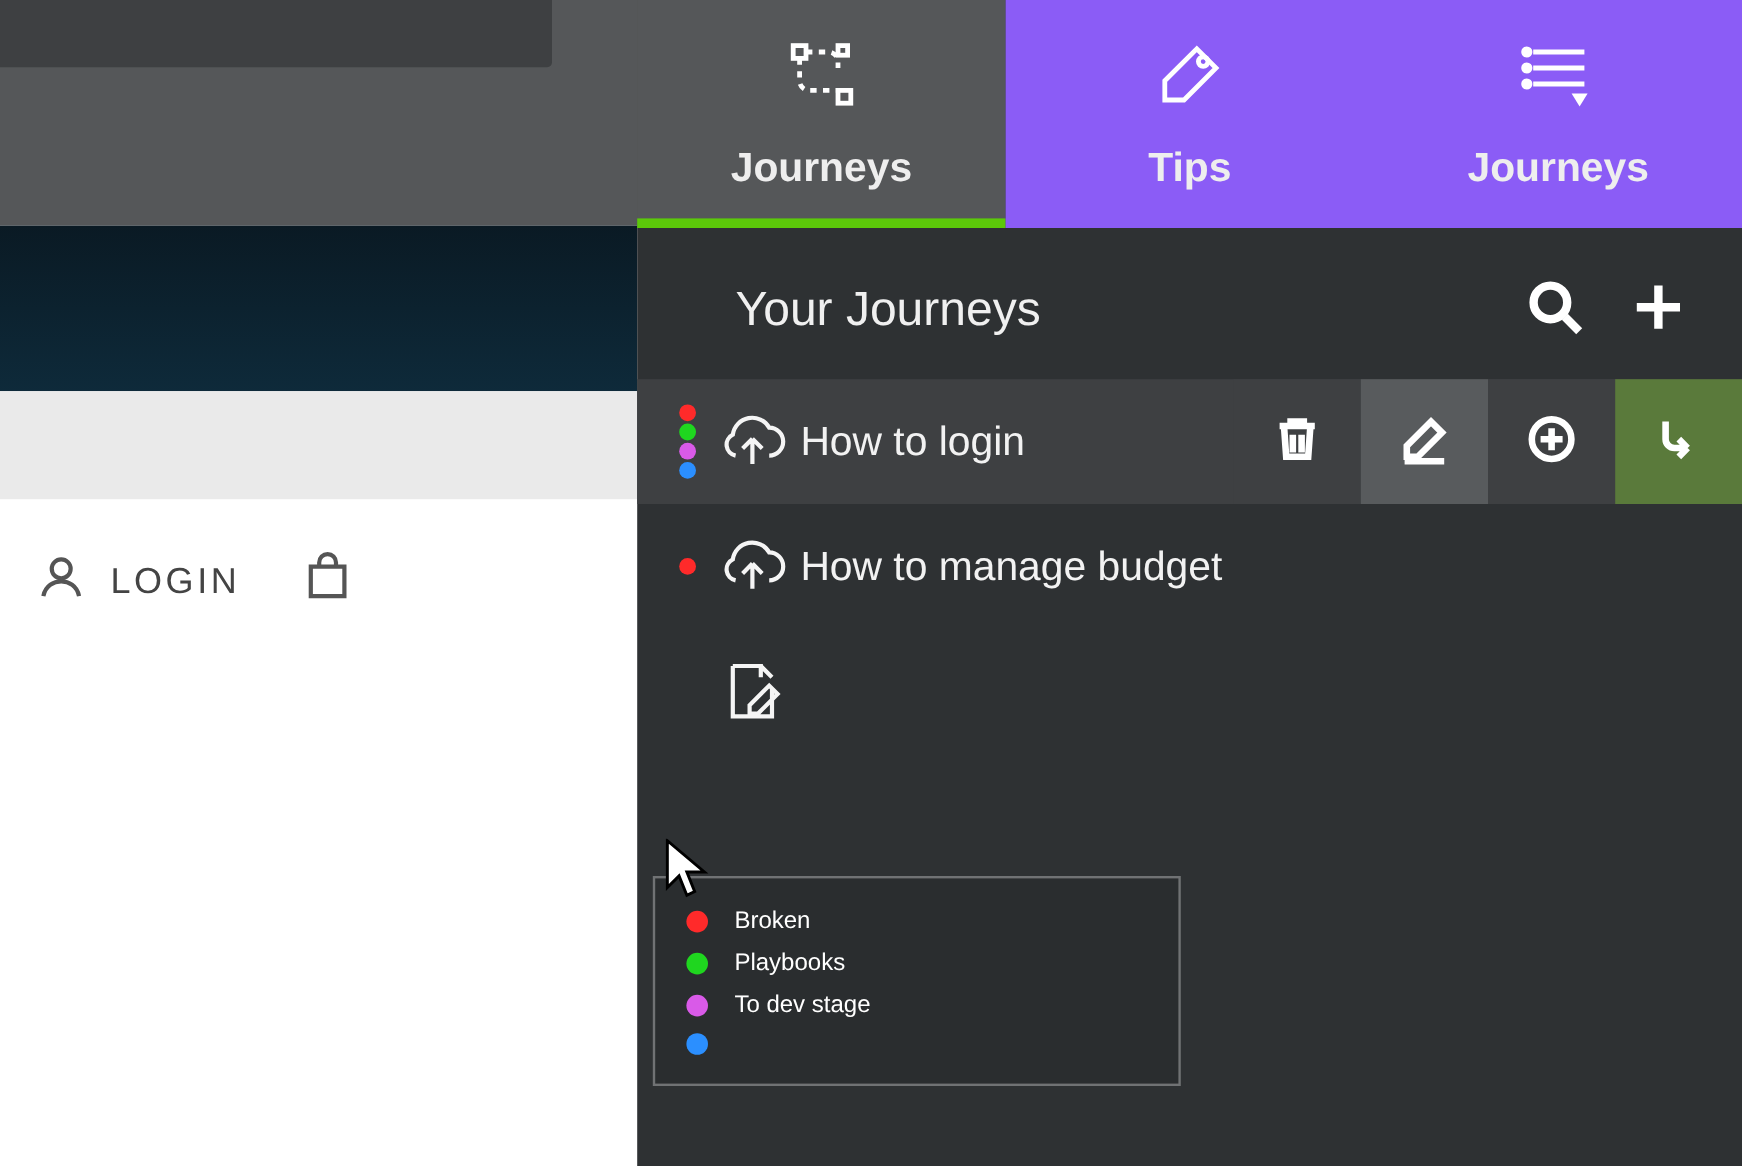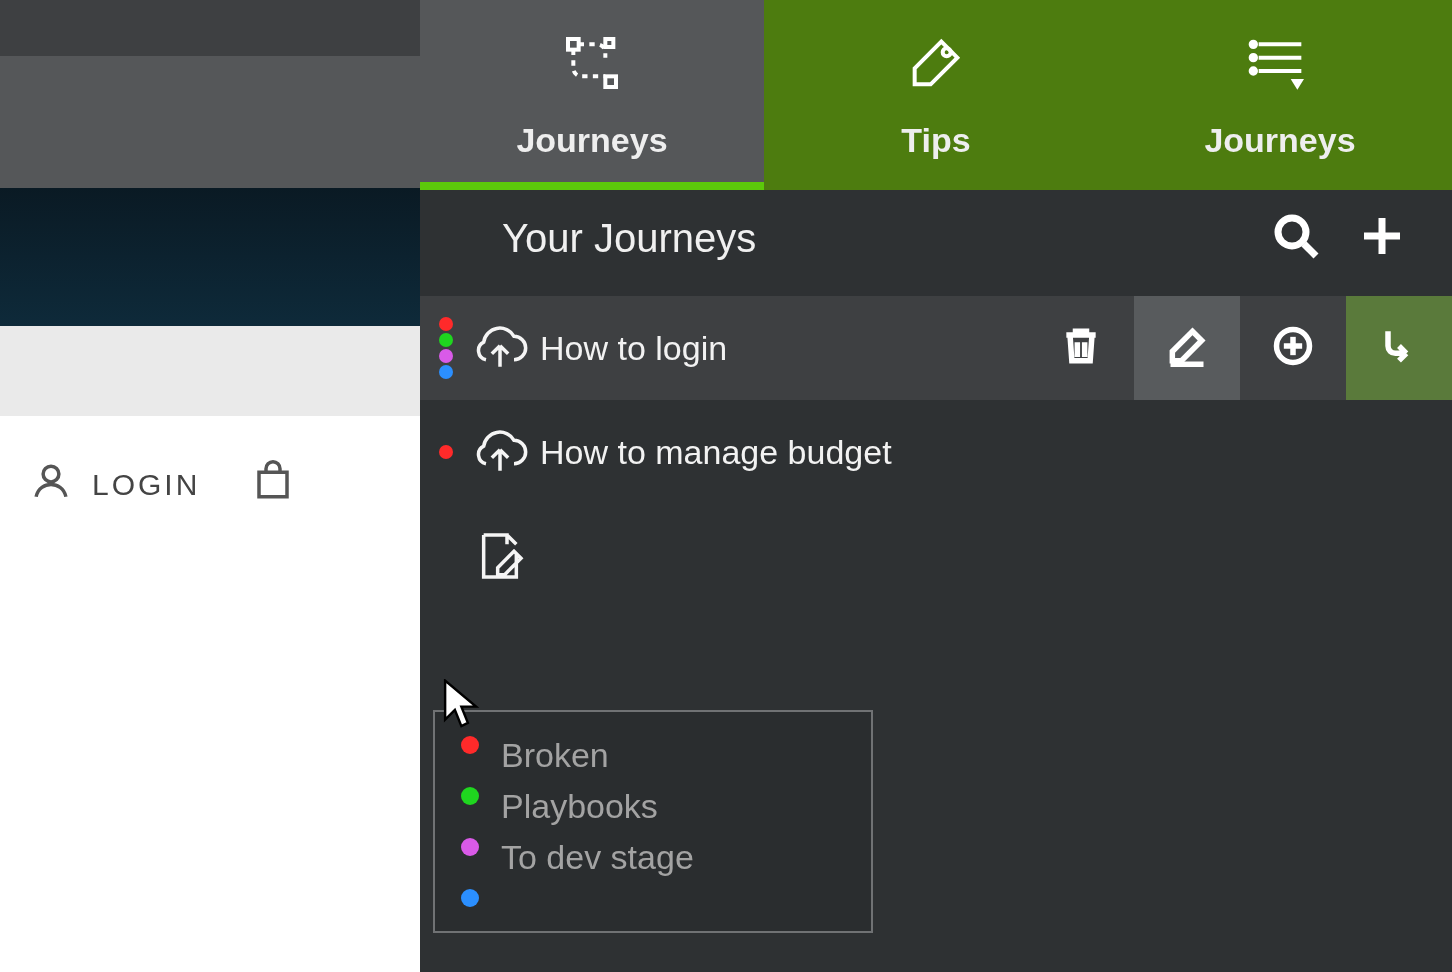--- a/index.html
+++ b/index.html
@@ -1,45 +1,45 @@
 <!DOCTYPE html>
 <html><head>
 <meta charset="utf-8">
 <style>
   * { box-sizing: border-box; margin: 0; padding: 0; }
   html, body { width: 1452px; height: 972px; font-family: -apple-system, "Segoe UI", "Helvetica Neue", Arial, sans-serif; overflow: hidden; }
   body { display: flex; background: #fff; }
 
   
-  .left-pane { width: 420px; height: 100%; position: relative; background: #fff; }
+  .left-pane { width: 531px; height: 100%; position: relative; background: #fff; }
   .left-top-dark { height: 188px; background: #555759; }
   .left-search-bar { position: absolute; top: 0; left: 0; width: 460px; height: 56px; background: #3e4042; border-radius: 0 0 4px 0; }
   .left-hero { height: 138px; background: linear-gradient(180deg,#0a1a24,#0e2a3a); }
   .left-white-band { height: 90px; background: #eaeaea; }
   .nav-row { position: absolute; top: 460px; left: 30px; display: flex; align-items: center; gap: 52px; color: #555; }
   .nav-item { display: flex; align-items: center; gap: 20px; font-size: 30px; letter-spacing: 3px; color: #444; }
   .nav-item svg { width: 42px; height: 42px; stroke: #555; fill: none; stroke-width: 2; }
 
   
   .panel { flex: 1; height: 100%; background: #2e3133; color: #f0f0f0; position: relative; display: flex; flex-direction: column; }
   .tabs { display: flex; height: 190px; }
-  .tab { flex: 1; display: flex; flex-direction: column; align-items: center; justify-content: center; gap: 18px; font-size: 34px; font-weight: 600; color: #eee; cursor: pointer; position: relative; background: #4d7c0f; }
+  .tab { flex: 1; display: flex; flex-direction: column; align-items: center; justify-content: center; gap: 18px; font-size: 34px; font-weight: 600; color: #eee; cursor: pointer; position: relative; background: #8b5cf6; }
   .tab.active { background: #555759; }
   .tab.active::after { content: ""; position: absolute; left: 0; right: 0; bottom: 0; height: 8px; background: #5cc90a; }
   .tab svg { width: 64px; height: 64px; stroke: #fff; fill: none; stroke-width: 3; }
 
-  .section-head { display: flex; align-items: center; padding: 20px 42px 30px 82px; }
+  .section-head { display: flex; align-items: center; padding: 40px 42px 30px 82px; }
   .section-title { font-size: 40px; font-weight: 400; flex: 1; }
   .head-icon { width: 56px; height: 56px; display: flex; align-items: center; justify-content: center; cursor: pointer; }
   .head-icon svg { width: 48px; height: 48px; stroke: #fff; fill: none; stroke-width: 3.5; }
   .head-icon + .head-icon { margin-left: 30px; }
 
   
   .j-list { flex: 1; position: relative; }
-  .j-row { display: flex; align-items: center; height: 104px; padding-left: 12px; position: relative; }
+  .j-row { display: flex; align-items: center; height: 104px; padding-left: 28px; position: relative; }
   .j-row.selected { background: #3e4042; }
   .dots-col { width: 28px; display: flex; flex-direction: column; align-items: center; gap: 2px; }
   .dot { width: 14px; height: 14px; border-radius: 50%; }
   .dot.red   { background: #ff2a2a; }
   .dot.green { background: #1fd61f; }
   .dot.pink  { background: #d95ae8; }
   .dot.blue  { background: #2b8fff; }
   .j-icon { width: 80px; display: flex; align-items: center; justify-content: center; }
   .j-icon svg { width: 56px; height: 56px; stroke: #f5f5f5; fill: none; stroke-width: 3; }
   .j-label { font-size: 34px; color: #f2f2f2; flex: 1; }
@@ -50,21 +50,21 @@
   .act.hover { background: #585b5d; }
   .act.green { background: #5a7a3b; }
   .act svg { width: 44px; height: 44px; stroke: #fff; fill: none; stroke-width: 3; }
 
   
   .status-pop {
     position: absolute; left: 13px; top: 414px; width: 440px;
     background: #2a2d2f; border: 2px solid #707274; padding: 18px 26px;
     z-index: 20;
   }
-  .status-row { display: flex; align-items: flex-start; gap: 22px; font-size: 34px; color: #a3a3a3; padding: 6px 0; }
+  .status-row { display: flex; align-items: center; gap: 22px; font-size: 20px; color: #ffffff; padding: 6px 0; }
   .sdot { width: 18px; height: 18px; border-radius: 50%; flex: none; }
   .sdot.red{background:#ff2a2a}.sdot.green{background:#1fd61f}.sdot.pink{background:#d95ae8}.sdot.blue{background:#2b8fff}
 
   
   .cursor { position: absolute; left: 23px; top: 383px; z-index: 30; pointer-events: none; }
   .cursor svg { width: 40px; height: 52px; }
 </style>
 </head>
 <body>
 

